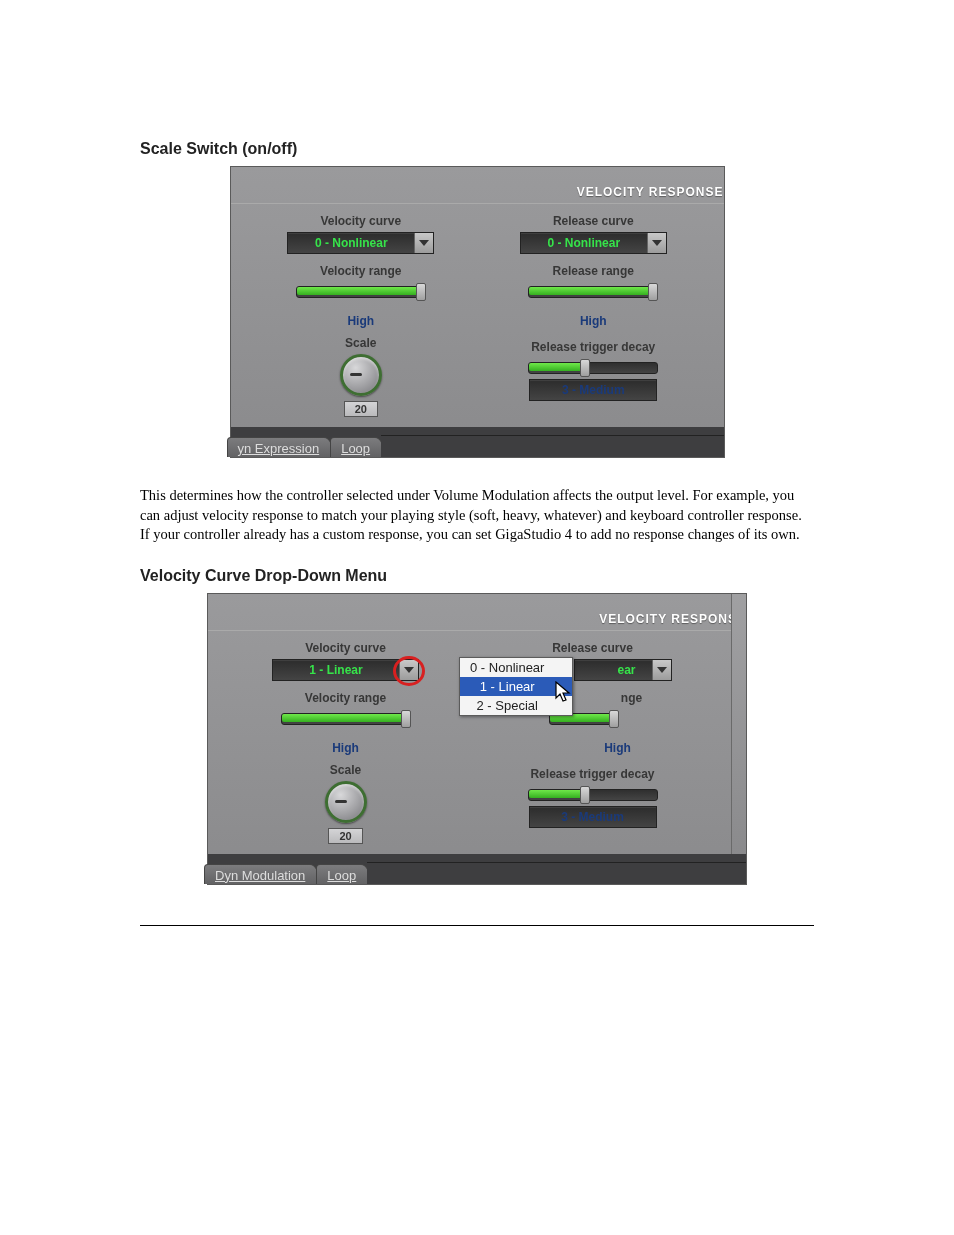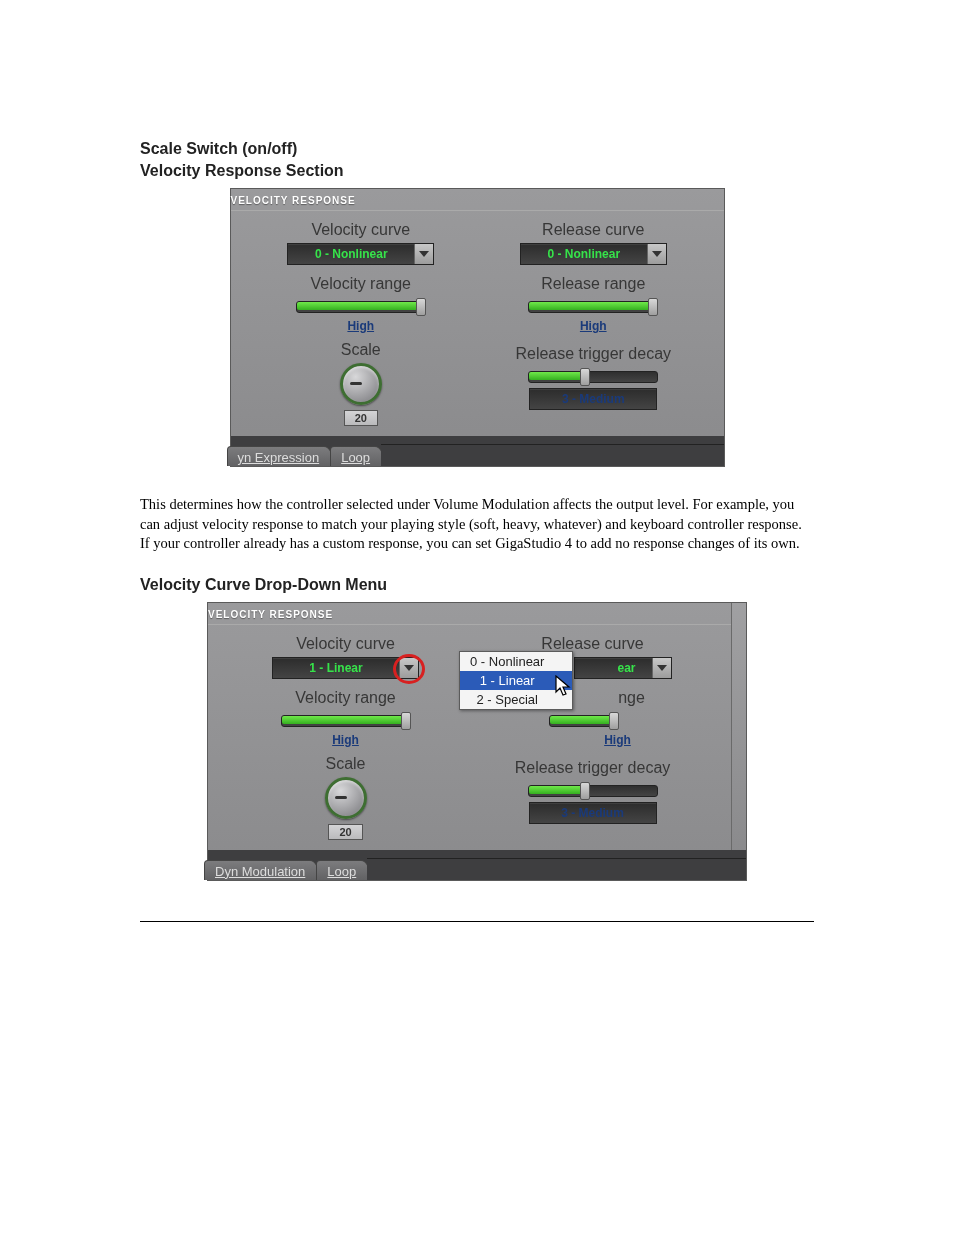--- a/index.html
+++ b/index.html
@@ -36,38 +36,38 @@
     background: #8f8f90;
     background: linear-gradient(#9a9a9c,#8a8a8c);
     border: 1px solid #5a5a5a;
     width: 495px;
     position: relative;
     font-family: Arial, Helvetica, sans-serif;
     color:#222;
     box-sizing:border-box;
   }
   .screenshot .titlebar {
-    text-align:left;
+    text-align:right;
     font-weight:bold;
     color:#fff;
-    font-size:10px;
+    font-size:12px;
     letter-spacing:1px;
-    padding:6px 0 4px 0;
+    padding:18px 0 4px 0;
     border-bottom:1px solid #aaa;
     text-shadow:0 1px 1px rgba(0,0,0,.4);
   }
   .cols {
     display:flex;
     padding: 4px 14px 10px 14px;
   }
   .col { flex:1; text-align:center; }
   .col.left { border-right: 0; }
   .lbl {
-    font-weight:normal;
-    font-size:16px;
+    font-weight:bold;
+    font-size:12px;
     color:#373737;
     margin-top:6px;
   }
   .dropdown {
     display:inline-flex;
     align-items:center;
     background: linear-gradient(#2c2c2c,#444);
     border:1px solid #222;
     height:20px;
     margin-top:4px;
@@ -131,22 +131,21 @@
     height:16px;
     background:linear-gradient(#d8d8d8,#9f9f9f);
     border:1px solid #555;
     border-radius:2px;
   }
   .slider-label {
     font-weight:bold;
     font-size:12px;
     color:#1a3a7a;
     text-align:center;
-    margin-top:6px;
-    text-decoration:underline;
+    margin-top:16px;
   }
   .knob {
     width:36px;height:36px;
     border-radius:50%;
     background: radial-gradient(circle at 35% 30%, #d8d8da, #76767a);
     border:3px solid #3e6e32;
     margin:4px auto 3px auto;
     position:relative;
     box-shadow: inset 0 2px 3px rgba(255,255,255,.5), 0 1px 2px rgba(0,0,0,.5);
   }
@@ -222,21 +221,20 @@
   }
 </style>
 </head>
 <body>
 
 <div class="page">
 
   <h3>Scale Switch (on/off)</h3>
 
 
-  <h3>Velocity Response Section</h3>
 
   <div class="screenshot-wrap">
     <div class="screenshot">
       <div class="titlebar">VELOCITY RESPONSE</div>
       <div class="cols">
         <div class="col left">
           <div class="lbl">Velocity curve</div>
           <div class="dropdown">
             <div class="dval">0 - Nonlinear</div>
             <div class="dbtn">

